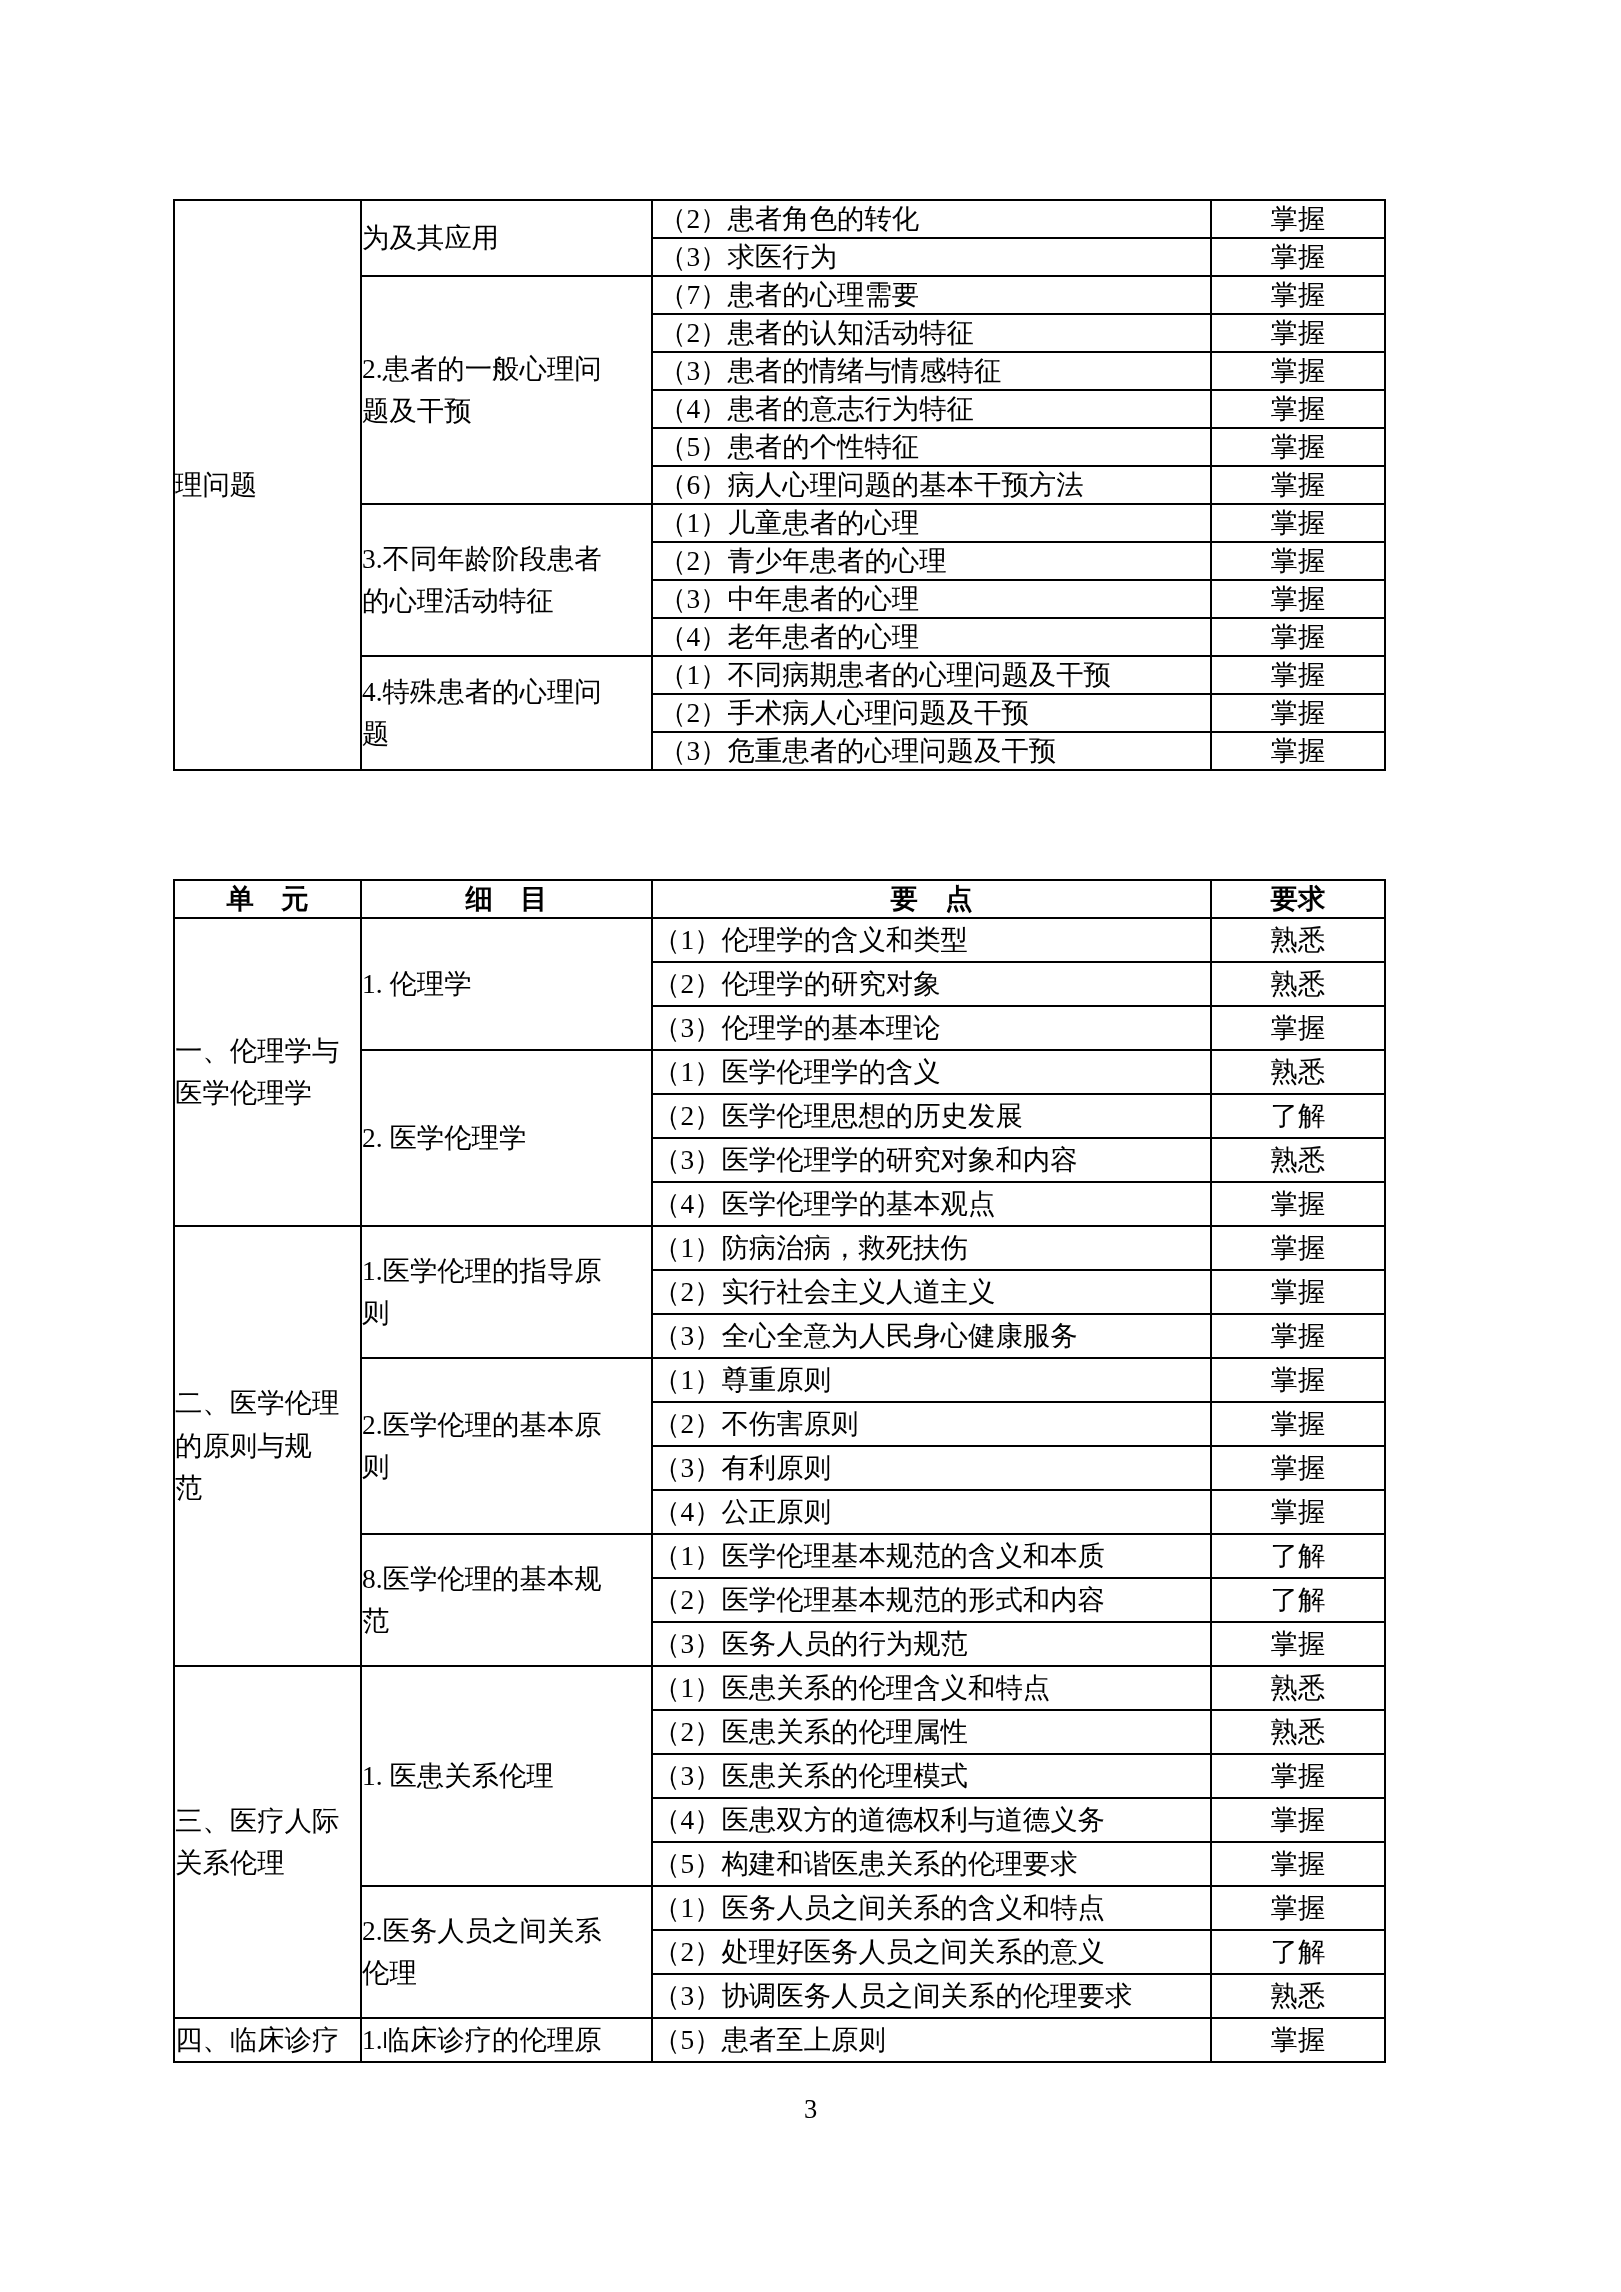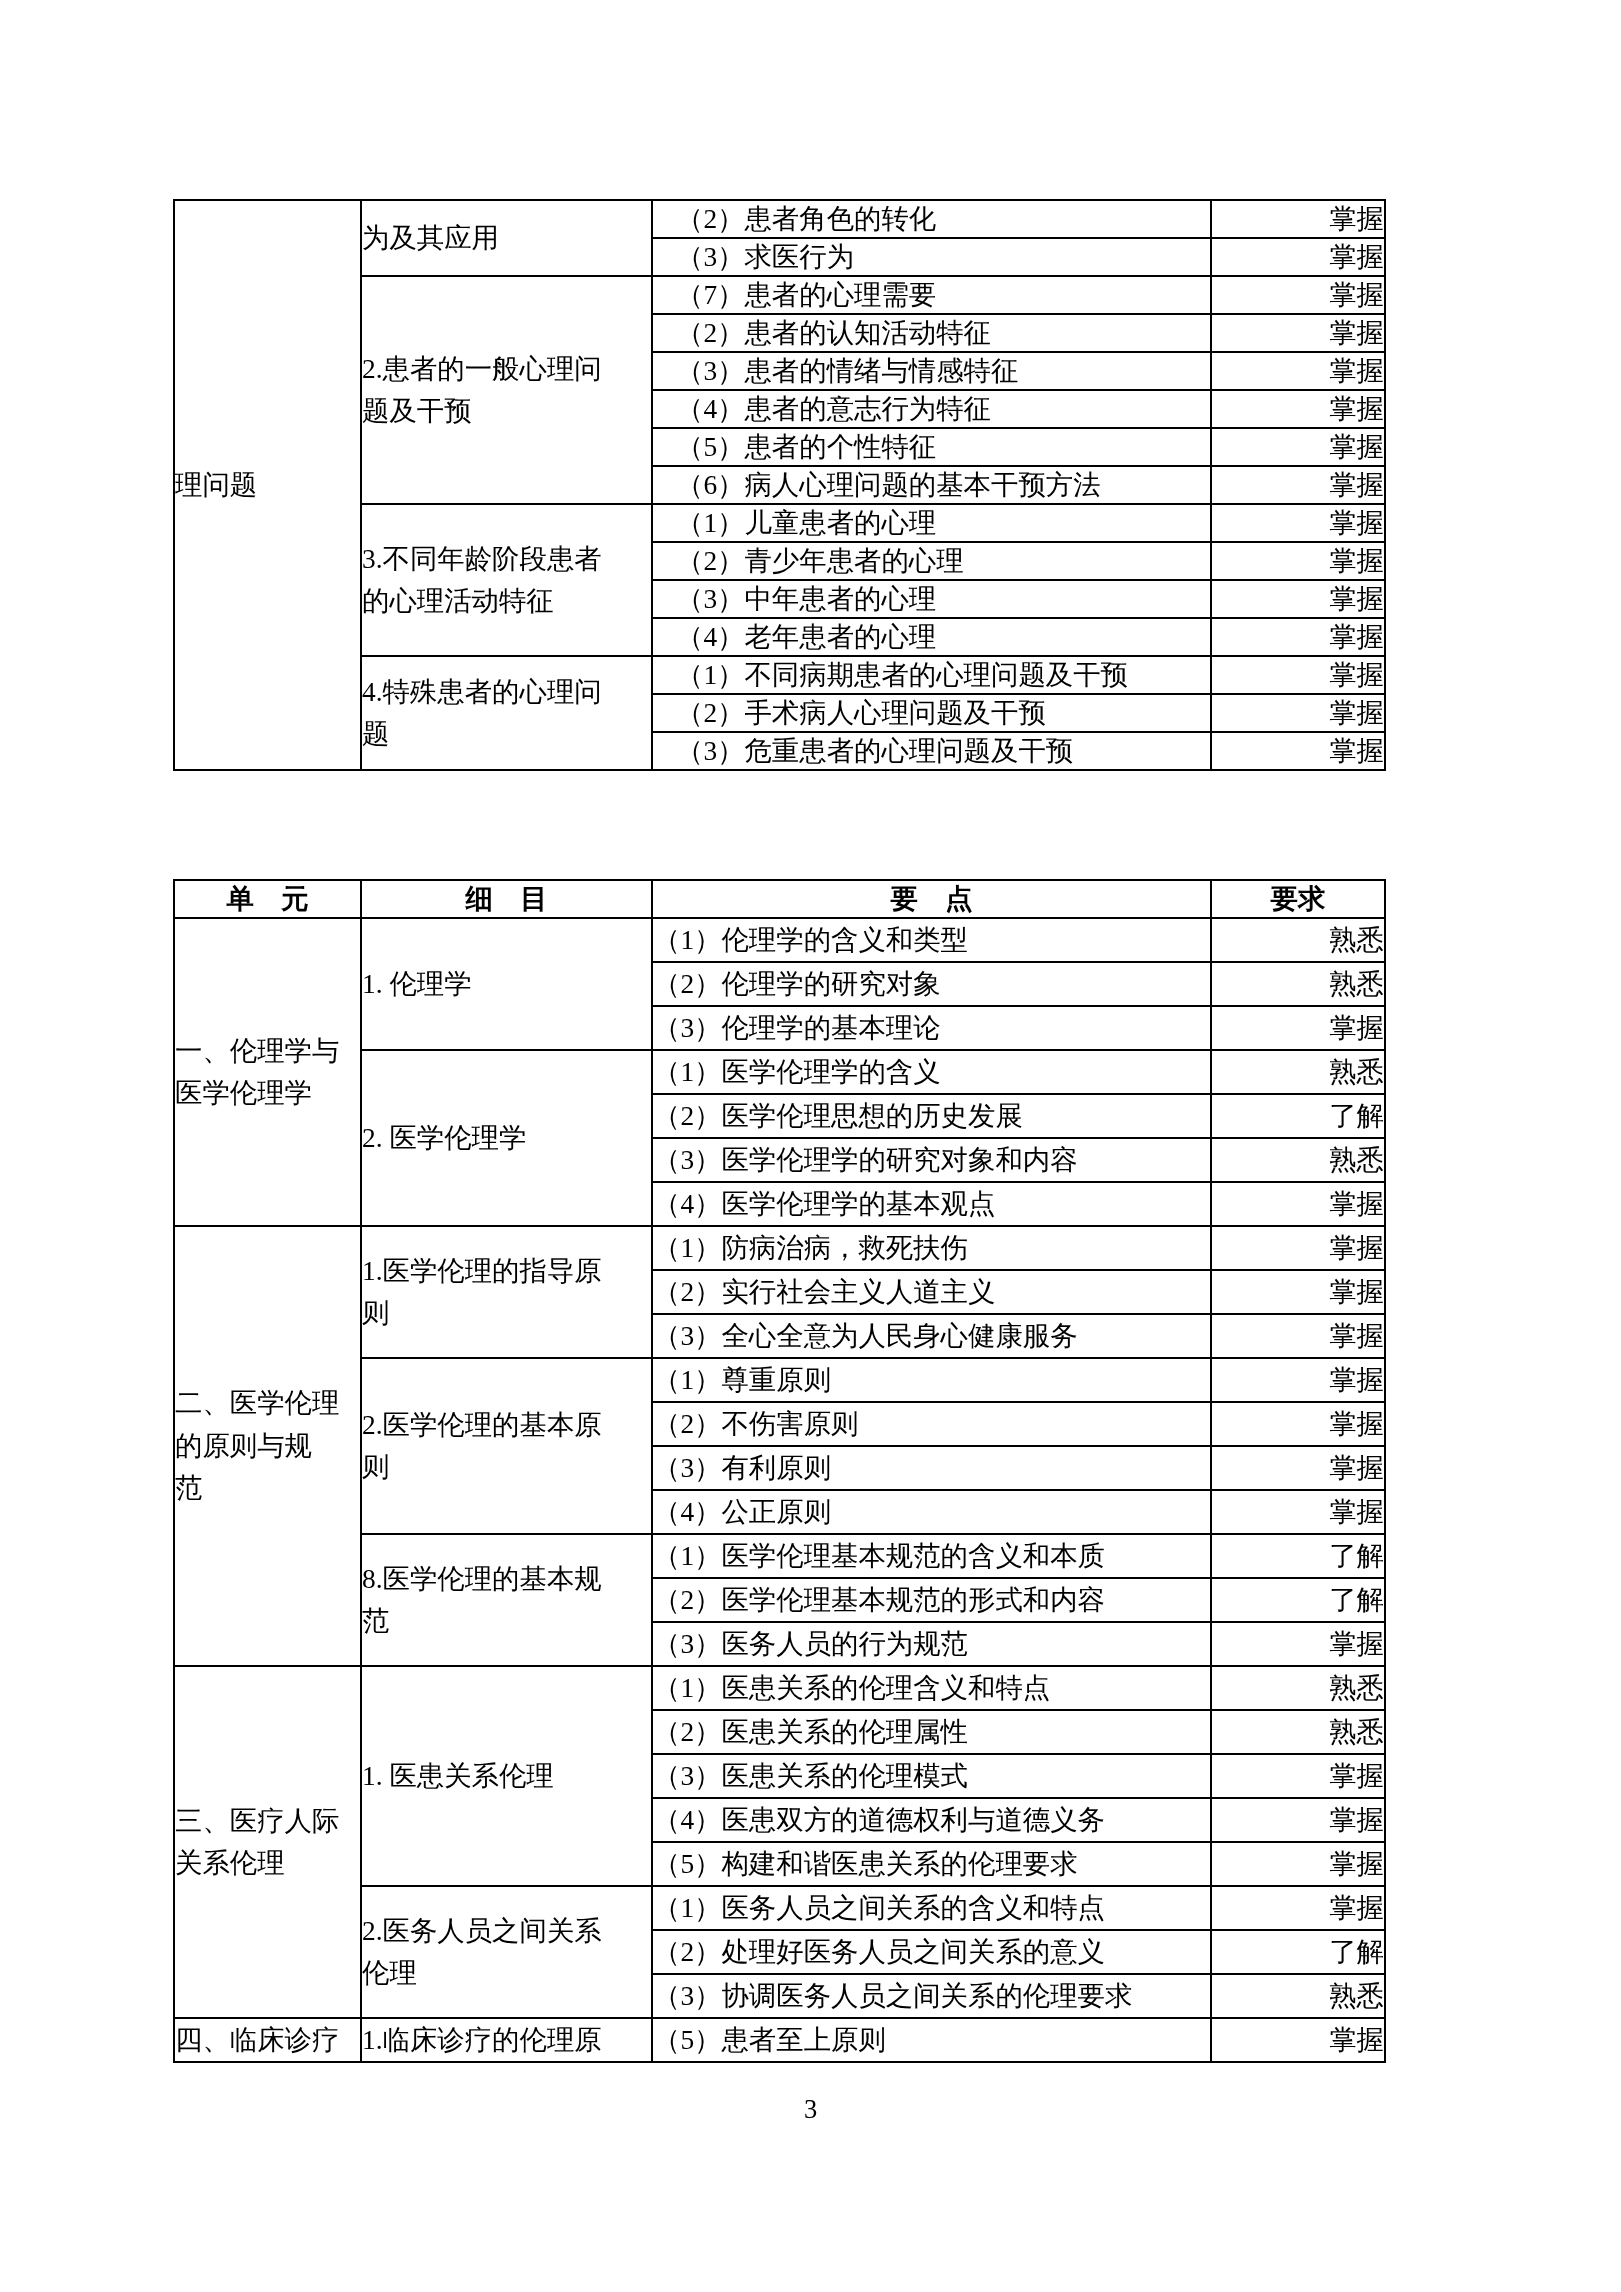--- a/index.html
+++ b/index.html
@@ -12,22 +12,22 @@
   table.syl td { border:2px solid #000; font-size:27.4px; padding:0; vertical-align:middle; overflow:hidden; }
   tr.thick td { border-top-width:2.9px; }
   .t1-wrap { position:absolute; left:173px; top:199px; }
   .t2-wrap { position:absolute; left:173px; top:879px; }
   .t1 tr { height:38px; }
   .t2 tr { height:44px; }
   .t2 tr.hdr { height:35px; }
   td.unit { padding-left:10.8px; padding-right:3.9px; font-size:26.5px; line-height:1.55; white-space:pre-line; }
   td.item { padding-left:11.8px; padding-right:13.7px; line-height:1.55; white-space:pre-line; }
   td.point { padding-left:12.7px; white-space:nowrap; }
-  .t1 td.point { padding-left:23px; }
-  td.req { text-align:right; }
+  .t1 td.point { padding-left:6px; }
+  td.req { text-align:center; }
   td.hd { text-align:center; font-weight:bold; font-size:28px; padding:0; }
   td.vtop { vertical-align:top; padding-top:4.9px;margin-top:28px; }
   .sec-title {
     position:absolute; left:173px; top:788px; width:1211px; height:71px;
     text-align:center; font-size:47px; font-weight:bold; line-height:1.2;
     letter-spacing:1px;
   }
   .page-num {
     position:absolute; left:0; top:2094px; width:1621px;
     text-align:center; font-size:26.5px;

